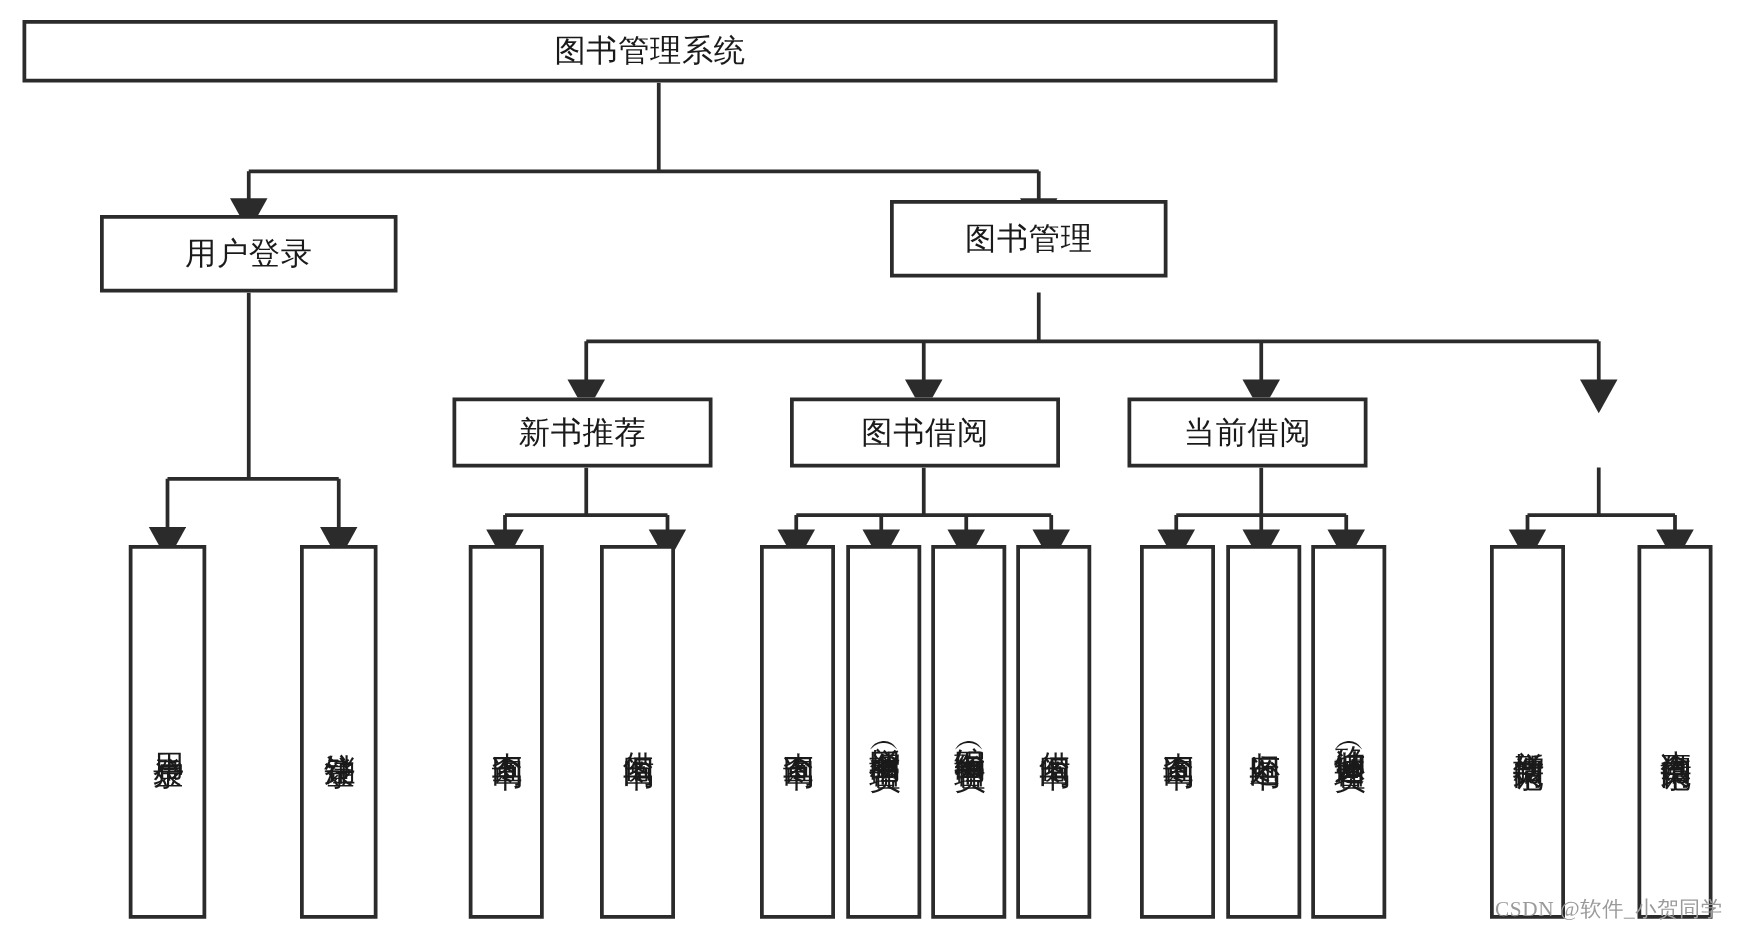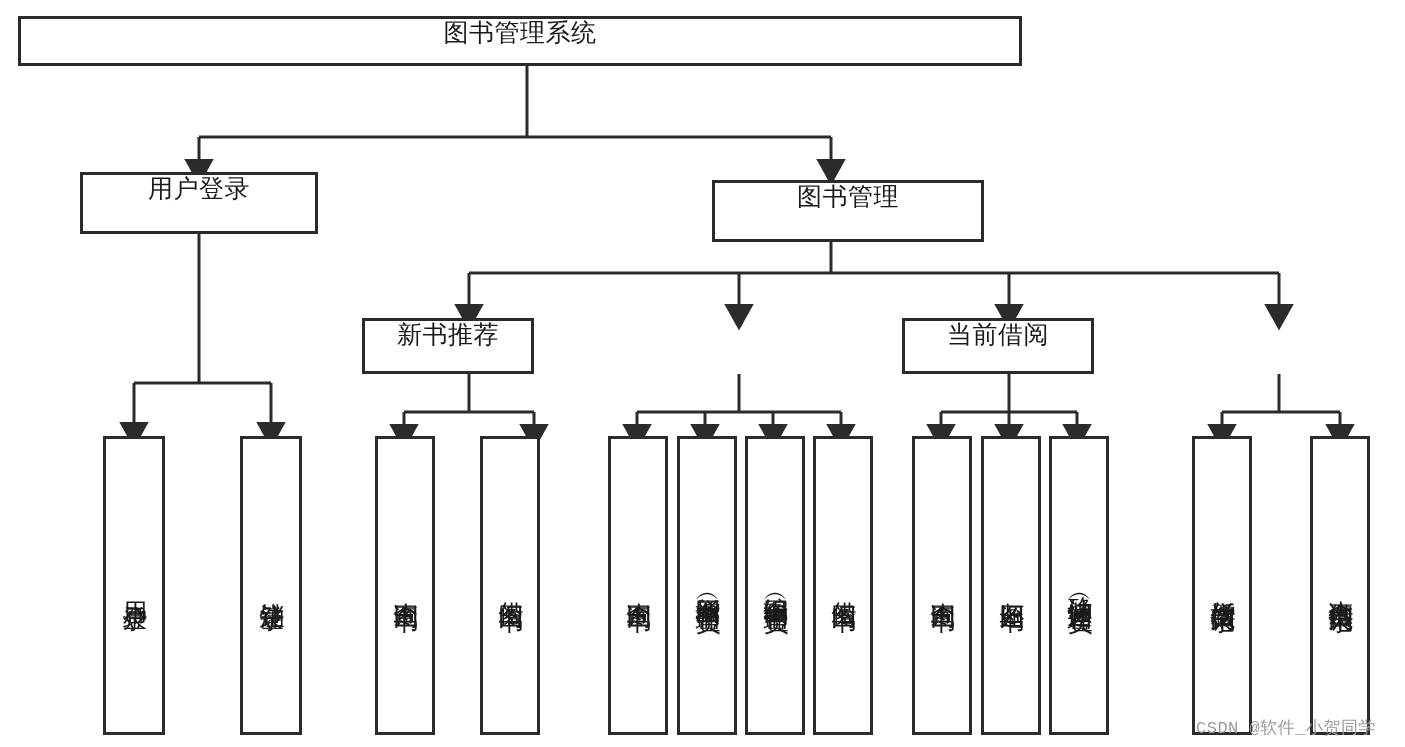--- a/index.html
+++ b/index.html
@@ -24,21 +24,21 @@
     top: 0;
     width: 1405px;
     height: 747px;
   }
   .node {
     position: absolute;
     box-sizing: border-box;
     border: 3px solid #2b2b2b;
     background: #ffffff;
     display: flex;
-    align-items: flex-start;
+    align-items: center;
     justify-content: center;
     color: #1a1a1a;
   }
   .node-label {
     display: block;
     text-align: center;
     line-height: 1.12;
     white-space: pre;
   }
   .node.horizontal .node-label {
@@ -59,21 +59,21 @@
     line-height: 1.15;
     letter-spacing: 2px;
     text-align: center;
   }
   .watermark {
     position: absolute;
     font-size: 17px;
     color: #9a9a9a;
     letter-spacing: 0.5px;
     white-space: nowrap;
-    font-family: Liberation Mono, monospace;
+    font-family: Liberation Serif, serif;
   }
 </style>
 </head>
 <body>
 
 <div id="canvas">
 
   <svg id="diagram-svg" viewBox="0 0 1405 747" xmlns="http://www.w3.org/2000/svg">
     <defs>
       <marker id="arrow" markerWidth="12" markerHeight="12" refX="1.5" refY="5" orient="auto" markerUnits="strokeWidth">
@@ -125,28 +125,31 @@
   </svg>
 
   <div class="node root horizontal" style="left:18px; top:16px; width:1004px; height:50px;">
     <span class="node-label">图书管理系统</span>
   </div>
 
   <div class="node horizontal" style="left:80px; top:172px; width:238px; height:62px;">
     <span class="node-label">用户登录</span>
   </div>
 
-  <div class="node horizontal" style="left:712px; top:180px; width:272px; height:62px;">
+  <div class="node horizontal" style="left:712px; top:160px; width:222px; height:62px;">
     <span class="node-label">图书管理</span>
   </div>
 
-  <div class="node horizontal" style="left:362px; top:318px; width:172px; height:56px;">
+  <div class="node horizontal" style="left:362px; top:318px; width:208px; height:56px;">
     <span class="node-label">新书推荐</span>
   </div>
 
+  <div class="node horizontal" style="left:632px; top:318px; width:216px; height:56px;">
+    <span class="node-label">图书借阅</span>
+  </div>
 
   <div class="node horizontal" style="left:902px; top:318px; width:192px; height:56px;">
     <span class="node-label">当前借阅</span>
   </div>
 
 
   <div class="node vertical" style="left:103px; top:436px; width:62px; height:299px;">
     <span class="node-label">用户登录</span>
   </div>
 

